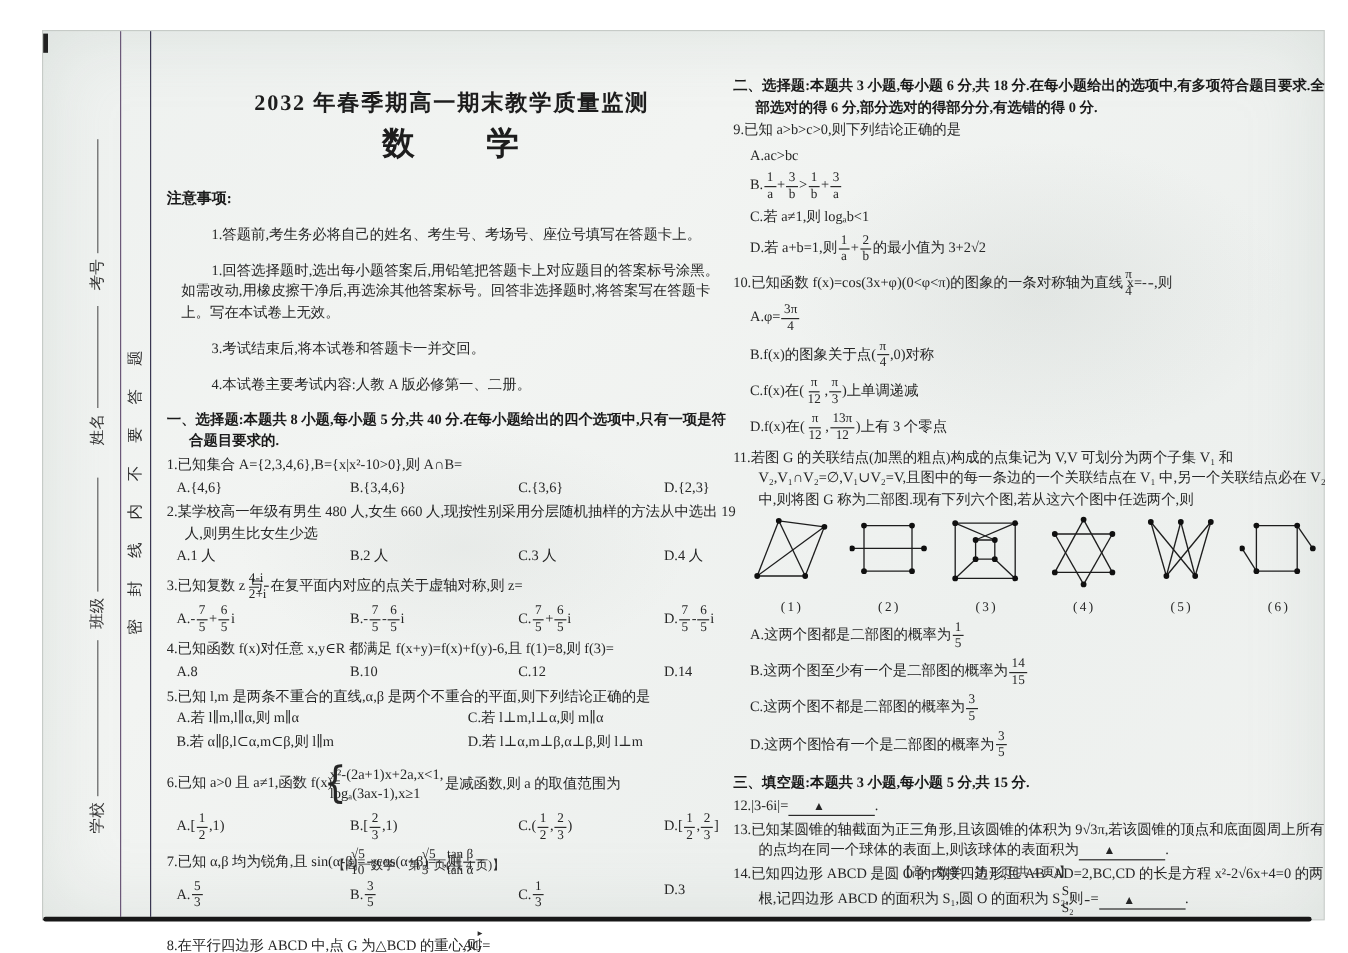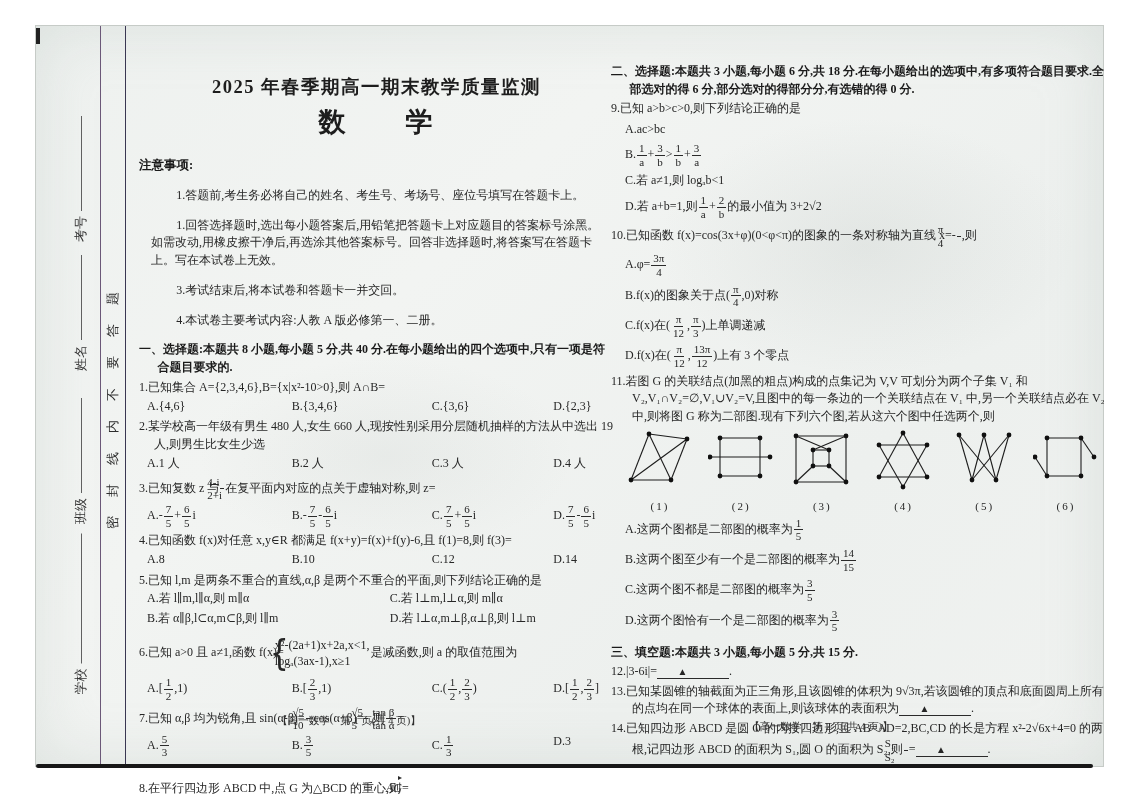--- a/index.html
+++ b/index.html
@@ -21,21 +21,21 @@
   .sfield{position:absolute;transform:translate(-50%,-50%) rotate(-90deg);white-space:nowrap;
           display:flex;align-items:center;gap:5px;font-size:13px;color:#333;}
   .sf-line{display:inline-block;height:1px;border-bottom:1px solid #606060;}
   #seal-text{position:absolute;left:77px;top:375px;transform:translate(-50%,-50%) rotate(-90deg);
           white-space:nowrap;letter-spacing:19px;font-size:13px;color:#2d2d2d;}
 
   
   #col-left{position:absolute;left:103px;top:48px;width:475px;font-size:12px;line-height:1.48;}
   #col-right{position:absolute;left:575px;top:37px;width:494px;font-size:12px;line-height:1.46;}
   .t1{font-size:18.5px;font-weight:700;text-align:center;letter-spacing:1.5px;color:#1d1d1d;}
-  .t2{font-size:27px;font-weight:700;text-align:center;letter-spacing:2px;margin-top:2px;color:#1d1d1d;}
+  .t2{font-size:27px;font-weight:700;text-align:center;letter-spacing:2px;margin-top:2px;color:#1d1d1d;font-family:Liberation Mono, monospace;}
   .notice-title{font-weight:700;font-size:12.5px;margin:13px 0 1px;color:#1a1a1a;font-family:Liberation Serif, serif;}
   .notice{text-indent:2.1em;margin:12px;}
   .sec{font-weight:700;color:#1a1a1a;padding-left:1.55em;text-indent:-1.55em;margin-top:9px;}
   .q{margin-top:2px;}
   .qstem{padding-left:15px;text-indent:-15px;}
   #col-right .qstem{padding-left:21px;text-indent:-21px;}
   .opts{padding-left:8px;}
   .opts4{display:grid;grid-template-columns:31% 30% 26% 13%;}
   .opts2{display:grid;grid-template-columns:52% 48%;}
   .opts1 > .opt{margin:2px 0;}
@@ -91,21 +91,21 @@
         <span class="sf-line" style="width:95px"></span>
       </div>
       <div class="sfield" style="left: 45px; top: 588px;">
         <span>学校</span>
         <span class="sf-line" style="width:130px"></span>
       </div>
     </div>
   <div id="seal-text">密封线内不要答题</div>
 
   <div id="col-left">
-    <div class="t1">2025 年春季期高一期末教学质量监测</div>
+    <div class="t1">2032 年春季期高一期末教学质量监测</div>
     <div class="t2">数　　学</div>
     <div class="notice-title">注意事项:</div>
     <div id="notices">
         <div class="notice">1.答题前,考生务必将自己的姓名、考生号、考场号、座位号填写在答题卡上。</div>
         <div class="notice">1.回答选择题时,选出每小题答案后,用铅笔把答题卡上对应题目的答案标号涂黑。如需改动,用橡皮擦干净后,再选涂其他答案标号。回答非选择题时,将答案写在答题卡上。写在本试卷上无效。</div>
         <div class="notice">3.考试结束后,将本试卷和答题卡一并交回。</div>
         <div class="notice">4.本试卷主要考试内容:人教 A 版必修第一、二册。</div>
       </div>
     <div class="sec">一、选择题:本题共 8 小题,每小题 5 分,共 40 分.在每小题给出的四个选项中,只有一项是符合题目要求的.</div>
     <div id="left-questions">

